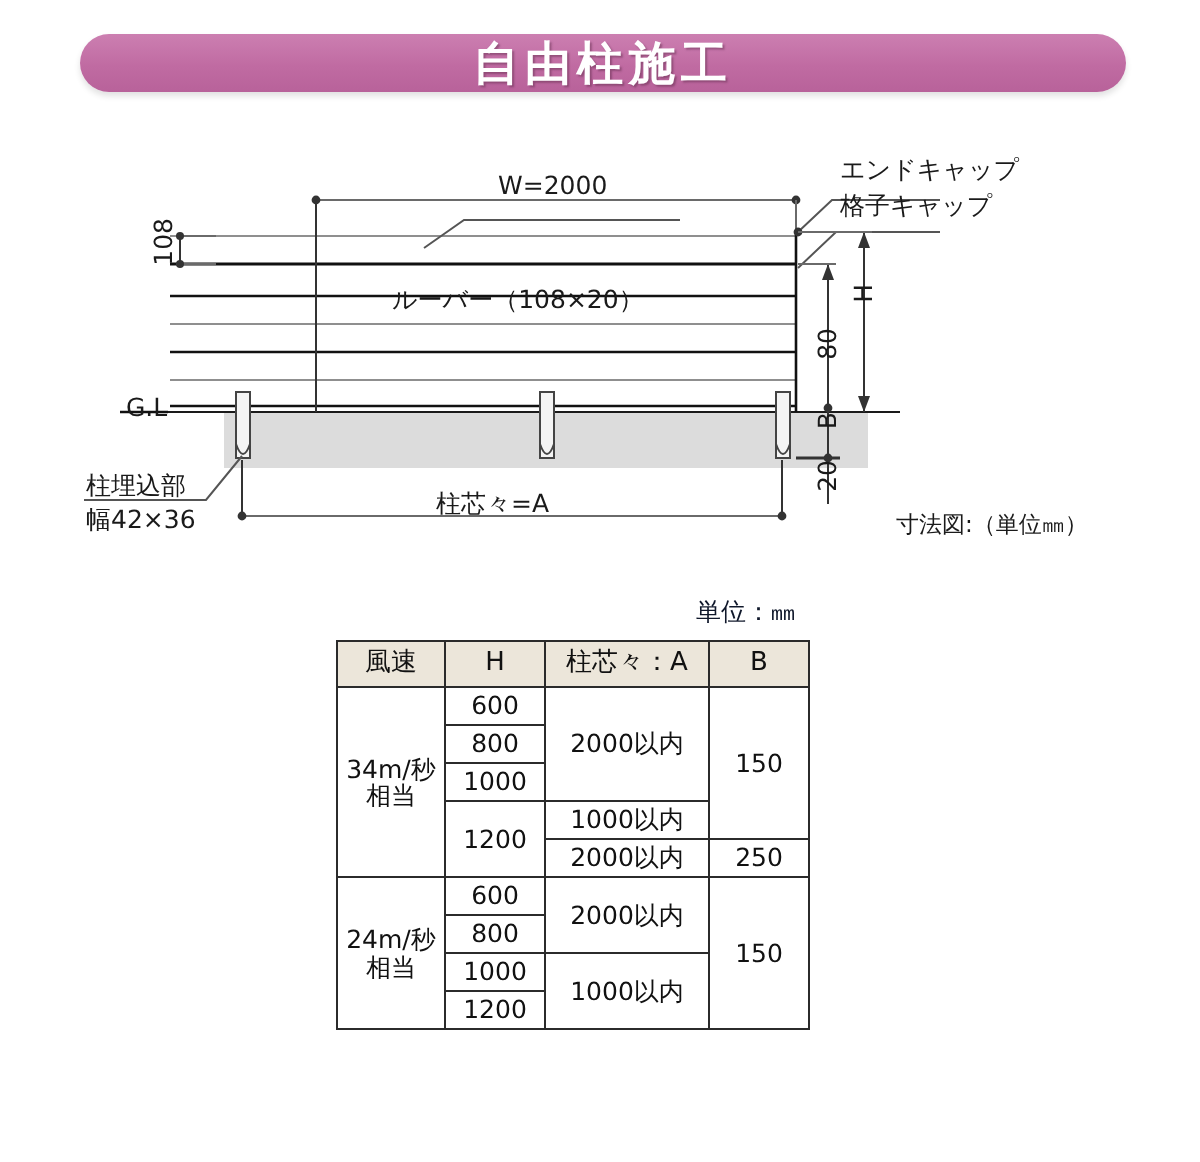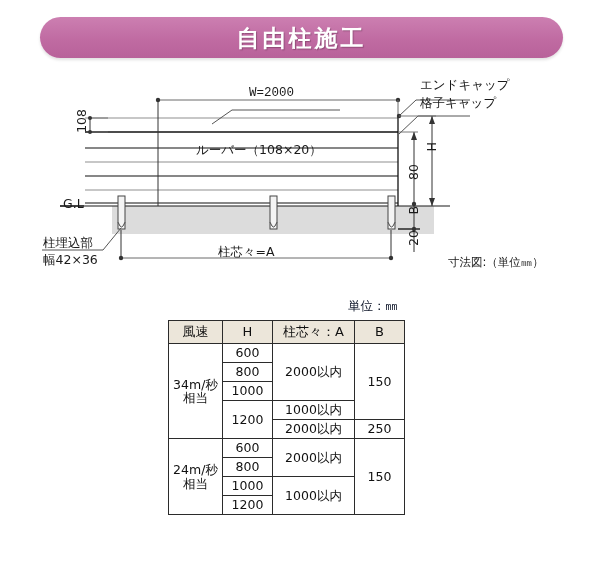--- a/index.html
+++ b/index.html
@@ -20,21 +20,21 @@
     width: 600px;
     height: 581px;
   }
 
   
   .banner {
     position: absolute;
     left: 40px;
     top: 17px;
     width: 523px;
-    height: 41px;
+    height: 29px;
     background: #c571a8;
     background: linear-gradient(180deg,#cc7fb1 0%, #c06ba2 55%, #b8629a 100%);
     border-radius: 21px;
     box-shadow: 0 2px 3px rgba(0,0,0,0.12);
   }
   .banner-title {
     position: absolute;
     left: 0; right: 0;
     top: 50%;
     transform: translateY(-50%);
@@ -198,21 +198,21 @@
       <circle cx="121" cy="188" r="2.2" fill="#333"></circle>
       <circle cx="391" cy="188" r="2.2" fill="#333"></circle>
       <line x1="121" y1="160" x2="121" y2="190" stroke="#333" stroke-width="1"></line>
       <line x1="391" y1="160" x2="391" y2="190" stroke="#333" stroke-width="1"></line>
 
       <path d="M121 158 L103 180 L42 180" fill="none" stroke="#555" stroke-width="1"></path>
 
       <line x1="60" y1="136" x2="84" y2="136" stroke="#111" stroke-width="1.2"></line>
     </svg>
 
-    <div class="dlabel" style="left:249px; top:16px;font-family:Liberation Mono, monospace;">W=2000</div>
+    <div class="dlabel" style="left:249px; top:16px;">W=2000</div>
 
     <div class="dlabel" style="left:196px; top:33px;margin-top:40px;">ルーバー（108×20）</div>
 
     <div class="vtext" style="left:74px; top:39px;">108</div>
 
     <div class="dlabel" style="left:420px; top:8px;font-family:Liberation Serif, serif;">エンドキャップ</div>
 
     <div class="dlabel" style="left:420px; top:26px;">格子キャップ</div>
 
     <div class="dlabel" style="left:63px; top:127px;">G.L</div>

